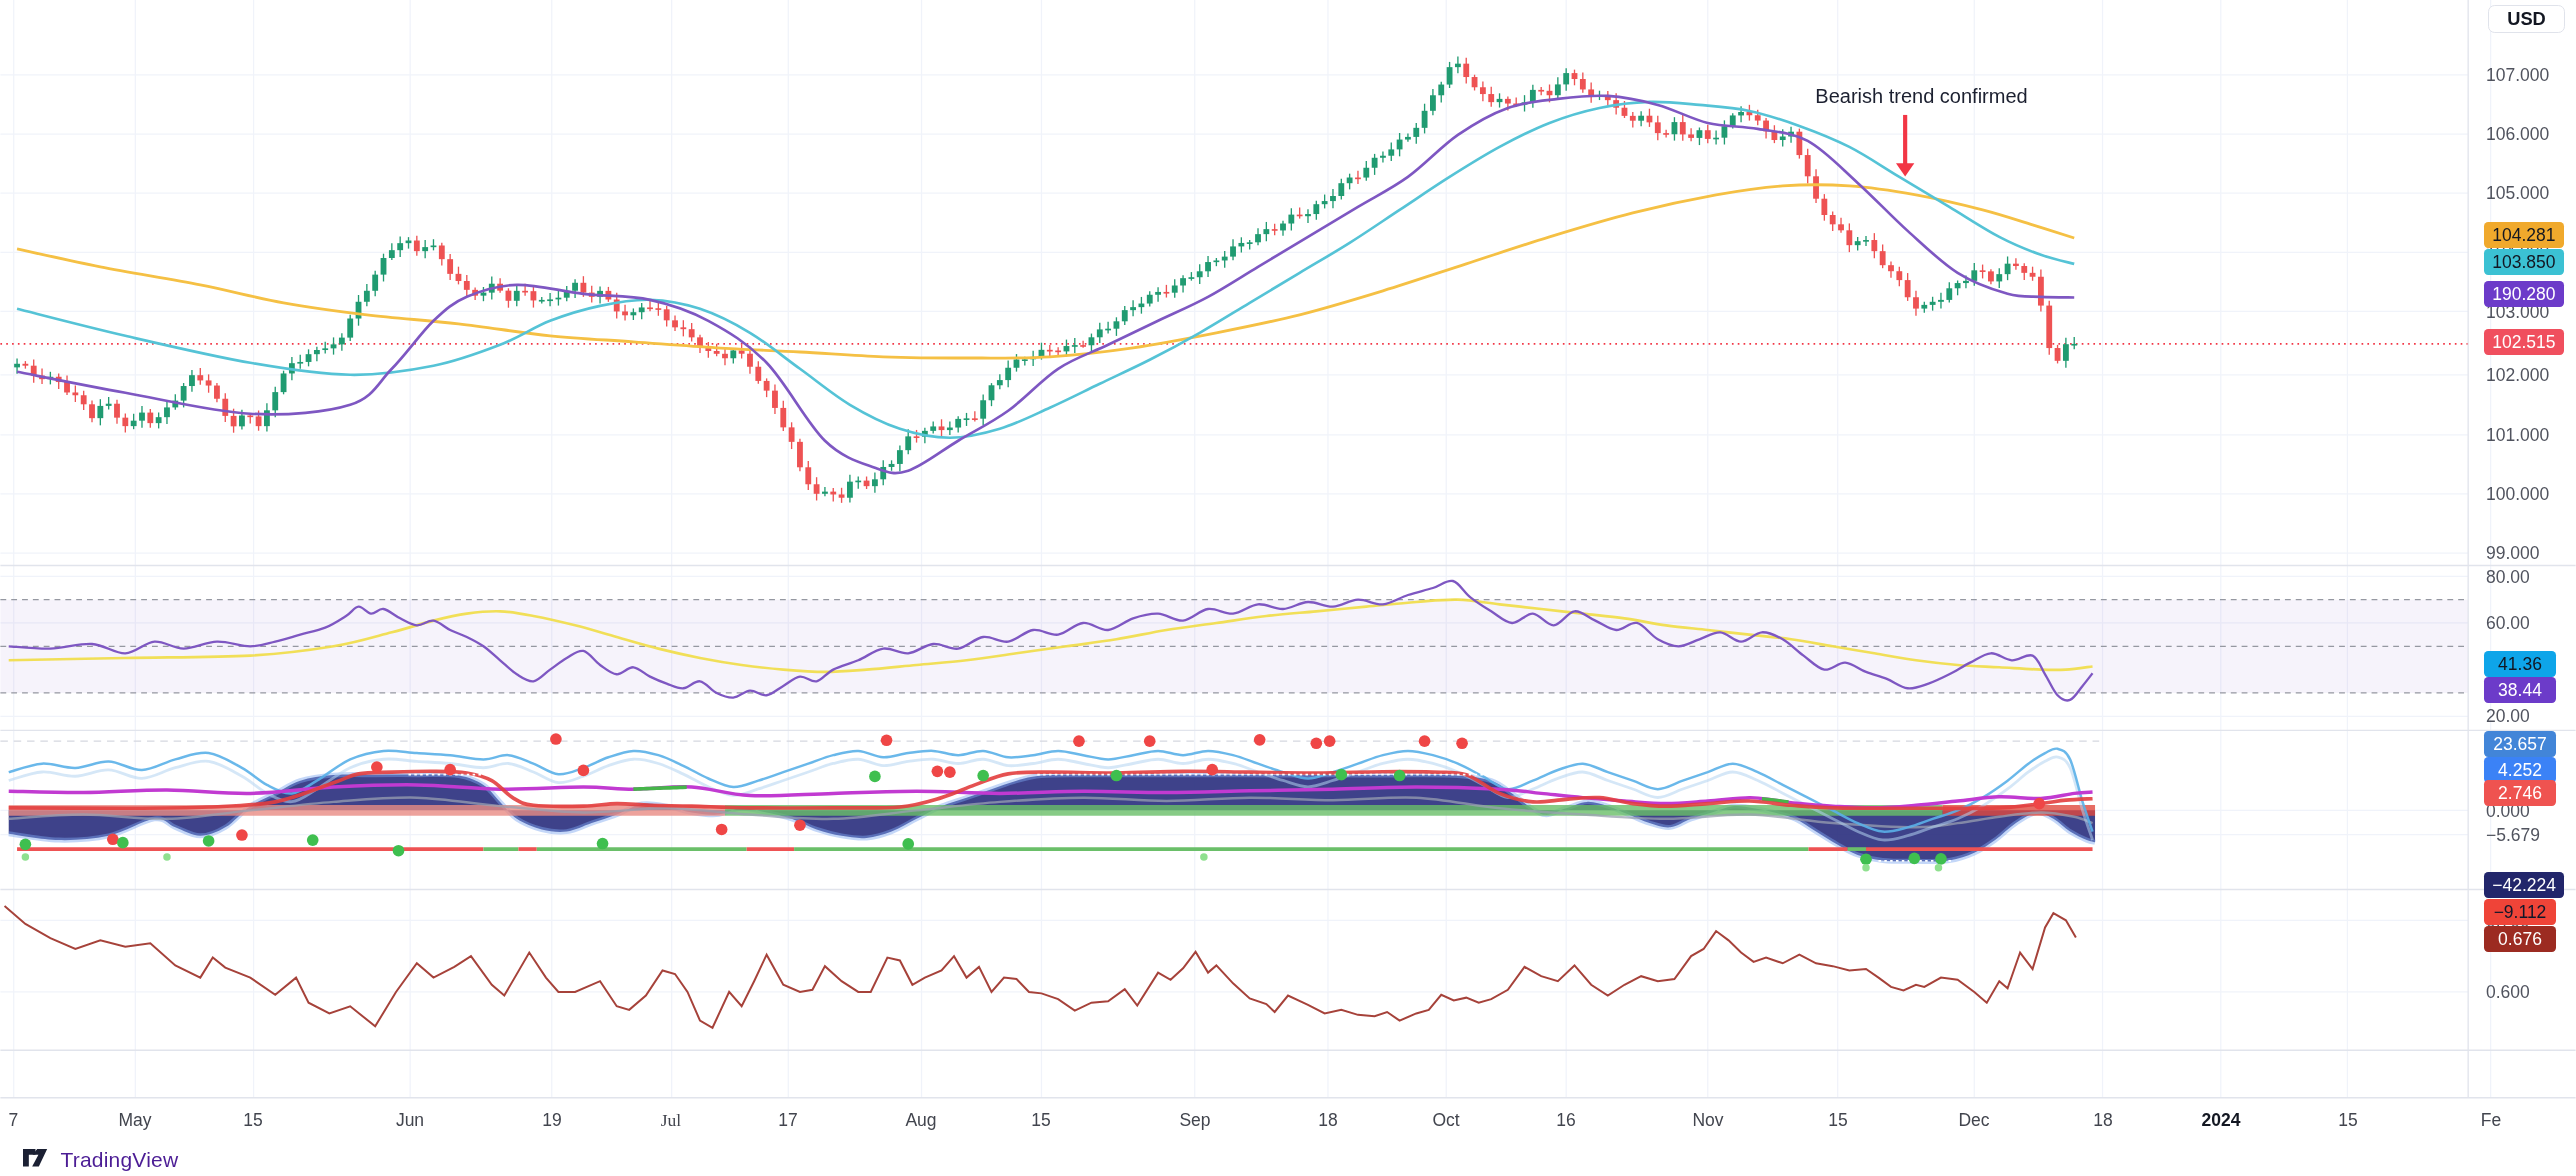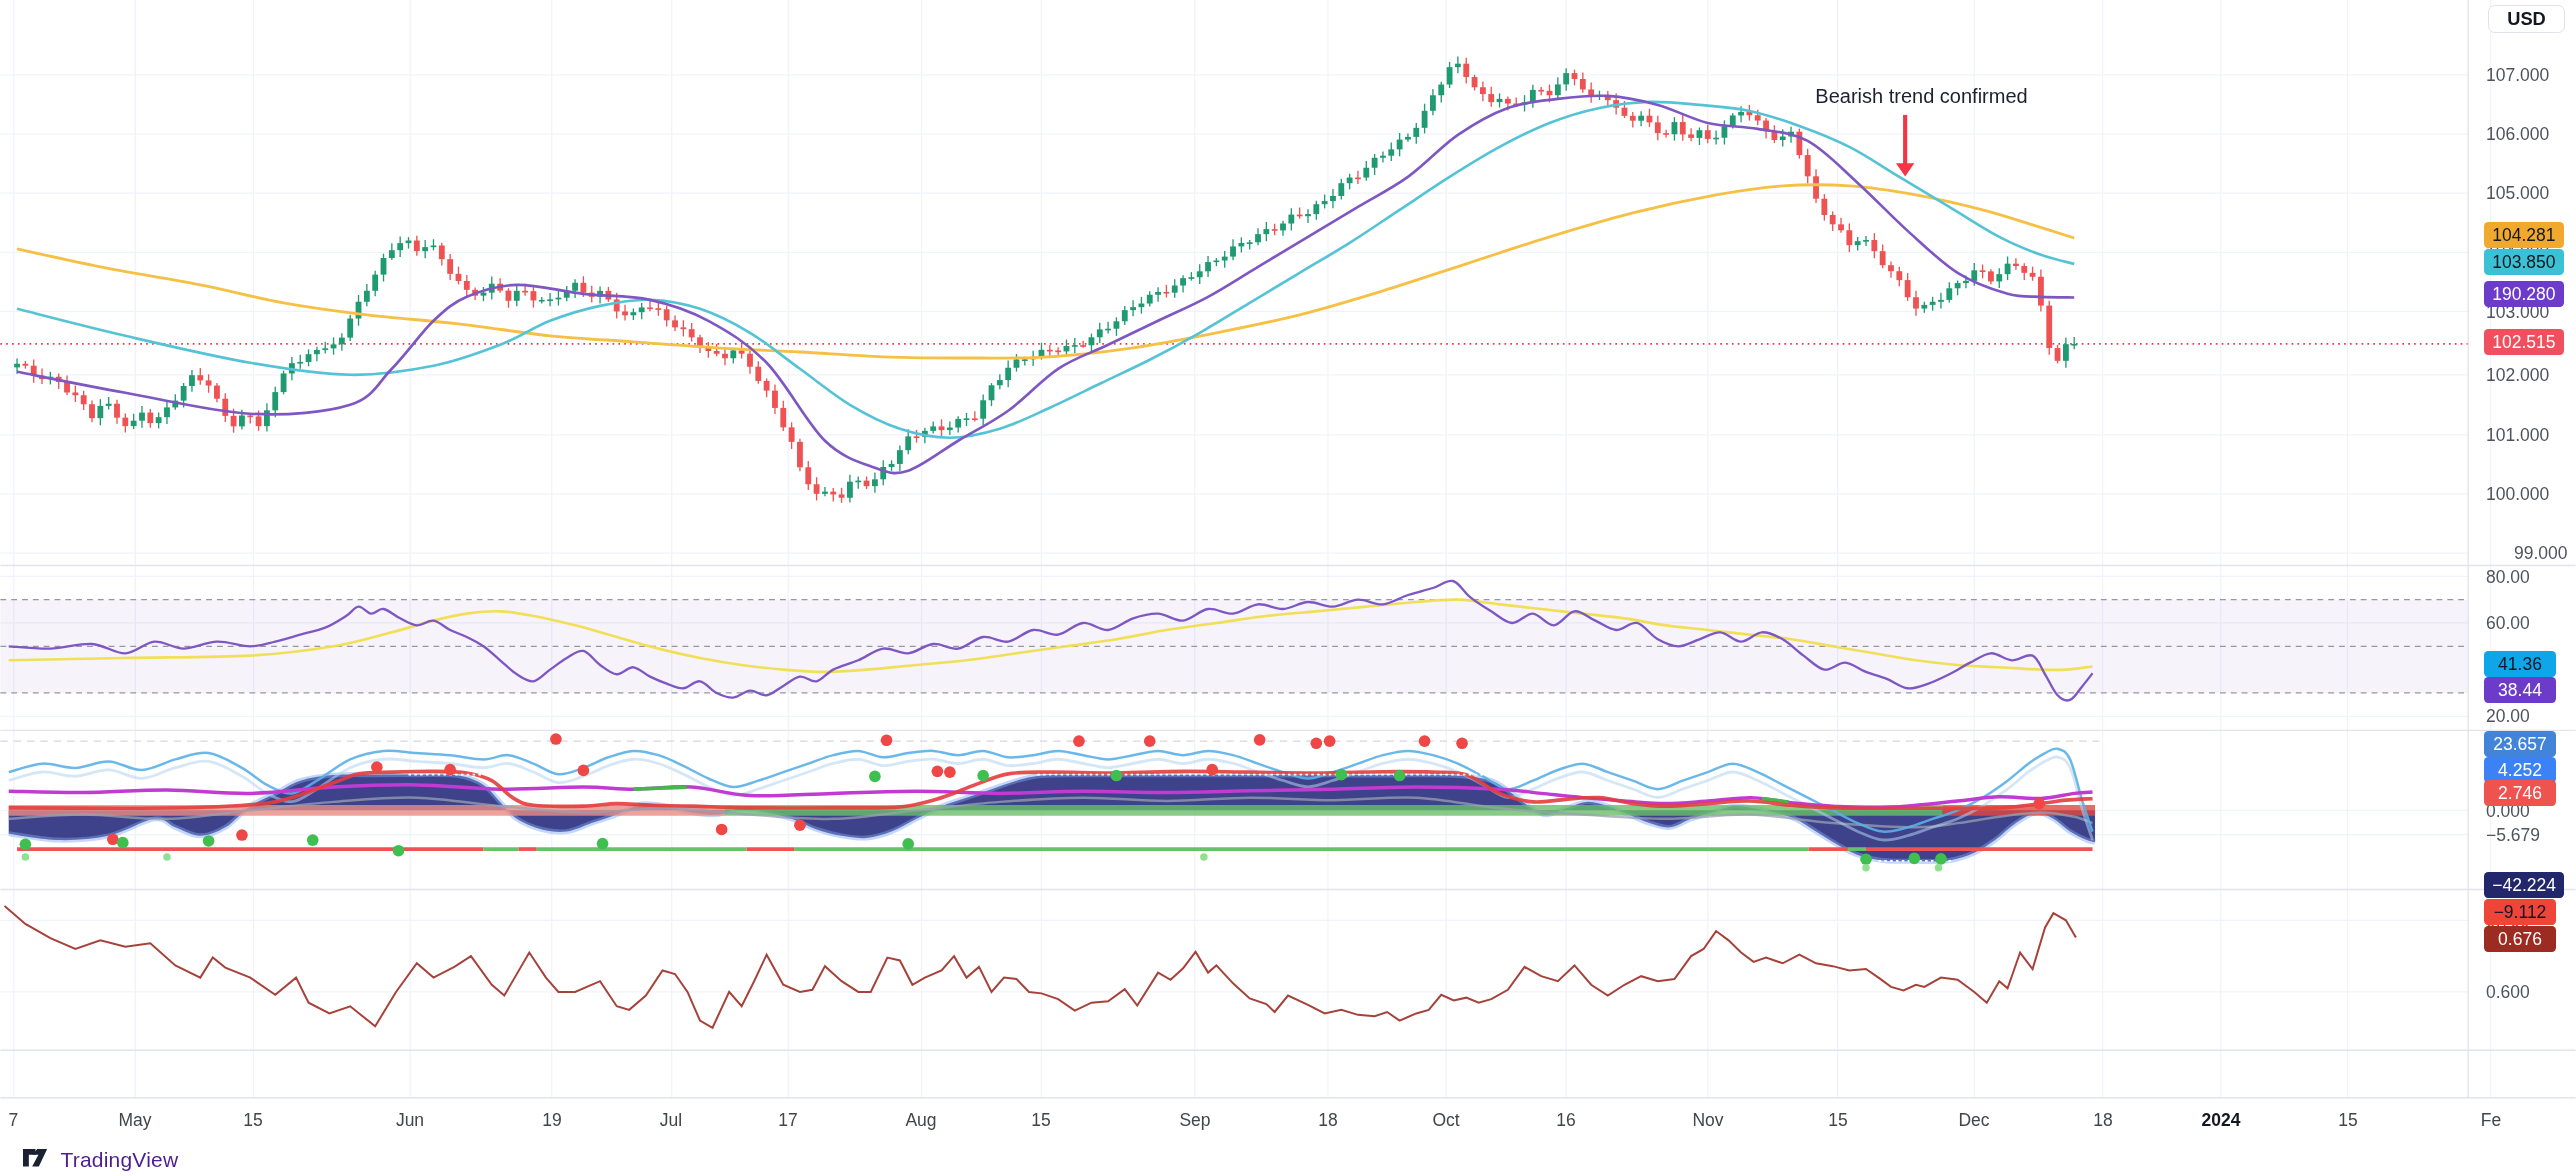--- a/index.html
+++ b/index.html
@@ -651,21 +651,21 @@
 
   <div id="priceAxis">
       <div class="axis-tick" style="top: 75px;">107.000</div>
       <div class="axis-tick" style="top: 134px;">106.000</div>
       <div class="axis-tick" style="top: 193px;">105.000</div>
       <div class="axis-tick" style="top: 252px;">104.000</div>
       <div class="axis-tick" style="top: 312px;">103.000</div>
       <div class="axis-tick" style="top: 375px;">102.000</div>
       <div class="axis-tick" style="top: 435px;">101.000</div>
       <div class="axis-tick" style="top: 494px;">100.000</div>
-      <div class="axis-tick" style="top: 553px; margin-left: 28px;">99.000</div>
+      <div class="axis-tick" style="top: 553px;">99.000</div>
       <div class="axis-tick" style="top: 577px;">80.00</div>
       <div class="axis-tick" style="top: 623px;">60.00</div>
       <div class="axis-tick" style="top: 716px;">20.00</div>
       <div class="axis-tick" style="top: 811px;">0.000</div>
       <div class="axis-tick" style="top: 835px;">−5.679</div>
       <div class="axis-tick" style="top: 921px;">0.700</div>
       <div class="axis-tick" style="top: 992px;">0.600</div>
       <div class="axis-badge" style="top: 235px; background: rgb(240, 169, 44); color: rgb(19, 23, 34);">104.281</div>
       <div class="axis-badge" style="top: 262px; background: rgb(59, 193, 211); color: rgb(19, 23, 34);">103.850</div>
       <div class="axis-badge" style="top: 294px; background: rgb(108, 59, 201); color: rgb(255, 255, 255);">190.280</div>
@@ -678,21 +678,21 @@
       <div class="axis-badge" style="top: 912px; background: rgb(239, 68, 56); color: #0f172a;">−9.112</div>
       <div class="axis-badge" style="top: 885px; background: rgb(34, 38, 107); color: rgb(255, 255, 255);">−42.224</div>
       <div class="axis-badge" style="top: 939px; background: rgb(156, 43, 33); color: rgb(255, 255, 255);">0.676</div>
     </div>
   <div id="timeAxis">
       <div class="time-label" style="left: 13.3px; top: 1110px;">7</div>
       <div class="time-label" style="left: 135px; top: 1110px;">May</div>
       <div class="time-label" style="left: 253px; top: 1110px;">15</div>
       <div class="time-label" style="left: 410px; top: 1110px;">Jun</div>
       <div class="time-label" style="left: 552px; top: 1110px;">19</div>
-      <div class="time-label" style="left: 671px; top: 1110px;">Jul</div>
+      <div class="time-label" style="left: 671px; top: 1110px; font-family: Liberation Serif, serif;">Jul</div>
       <div class="time-label" style="left: 788px; top: 1110px;">17</div>
       <div class="time-label" style="left: 921px; top: 1110px;">Aug</div>
       <div class="time-label" style="left: 1041px; top: 1110px;">15</div>
       <div class="time-label" style="left: 1195px; top: 1110px;">Sep</div>
       <div class="time-label" style="left: 1328px; top: 1110px;">18</div>
       <div class="time-label" style="left: 1446px; top: 1110px;">Oct</div>
       <div class="time-label" style="left: 1566px; top: 1110px;">16</div>
       <div class="time-label" style="left: 1708px; top: 1110px;">Nov</div>
       <div class="time-label" style="left: 1838px; top: 1110px;">15</div>
       <div class="time-label" style="left: 1974px; top: 1110px;">Dec</div>

